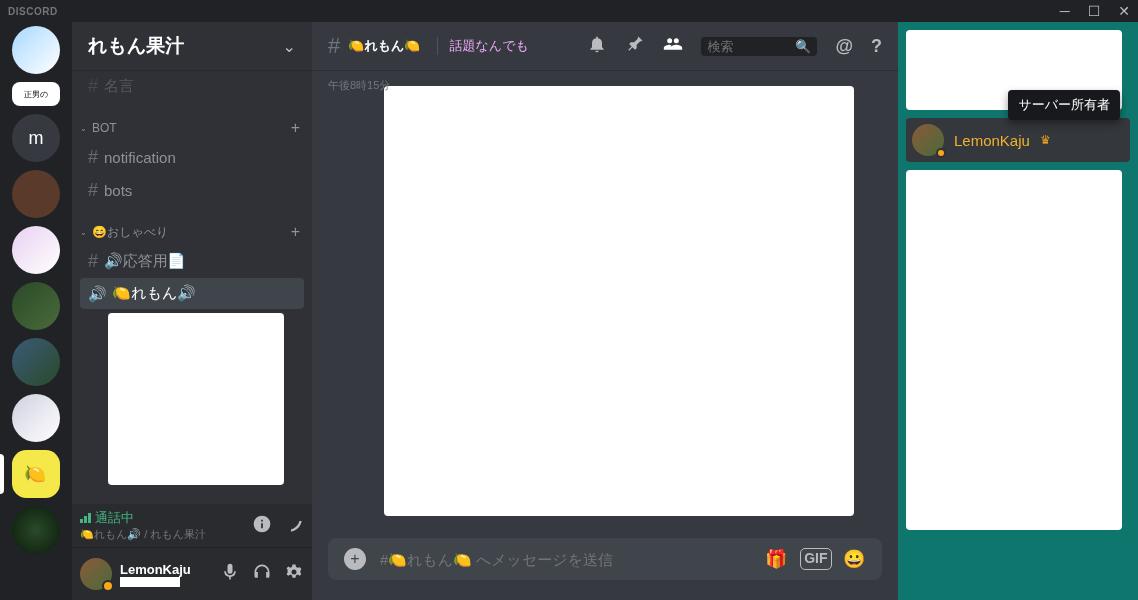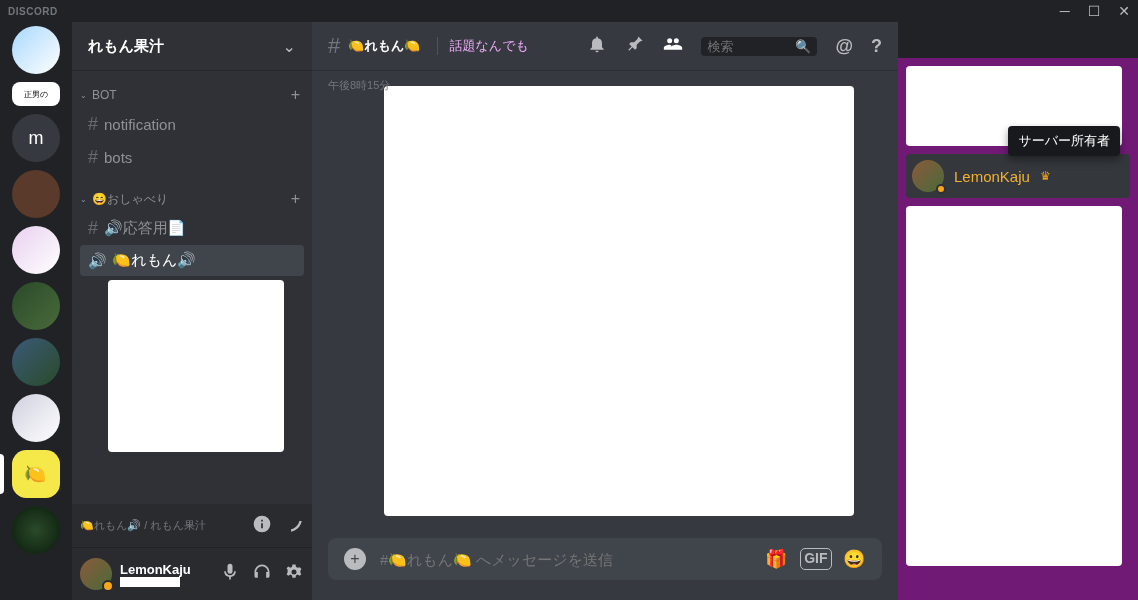--- a/index.html
+++ b/index.html
@@ -9,21 +9,21 @@
 .titlebar-controls { margin-left: auto; display: flex; gap: 18px; color: #b9bbbe; font-size: 14px; }
 .titlebar-controls span { cursor: pointer; }
 .app { display: flex; height: 578px; }
 .guilds { width: 72px; background: #202225; display: flex; flex-direction: column; align-items: center; padding-top: 4px; gap: 8px; overflow: hidden; }
 .guild { width: 48px; height: 48px; border-radius: 50%; background: #36393f; display: flex; align-items: center; justify-content: center; font-size: 18px; color: #fff; cursor: pointer; flex-shrink: 0; }
 .guild.selected { border-radius: 30%; }
 .guild.pill { position: relative; }
 .guild.pill::before { content: ''; position: absolute; left: -12px; width: 4px; height: 40px; background: #fff; border-radius: 0 4px 4px 0; }
 .channels-col { width: 240px; background: #2f3136; display: flex; flex-direction: column; }
 .server-header { height: 48px; padding: 0 16px; display: flex; align-items: center; box-shadow: 0 1px 0 rgba(4,4,5,.2); cursor: pointer; }
-.server-header h1 { font-size: 15px; font-weight: 600; color: #fff; flex: 1; }
+.server-header h1 { font-size: 19px; font-weight: 600; color: #fff; flex: 1; }
 .chev { color: #b9bbbe; }
 .channel-list { flex: 1; overflow-y: auto; padding: 0 8px; }
 .category { display: flex; align-items: center; padding: 16px 4px 4px 0; color: #8e9297; font-size: 12px; text-transform: uppercase; cursor: pointer; }
 .category .arrow { width: 12px; font-size: 8px; }
 .category .plus { margin-left: auto; font-size: 16px; }
 .channel { display: flex; align-items: center; padding: 6px 8px; border-radius: 4px; color: #8e9297; font-size: 15px; cursor: pointer; gap: 6px; }
 .channel.active { background: #40444b; color: #fff; }
 .channel .hash { font-size: 18px; opacity: 0.6; }
 .voice-users { padding-left: 28px; }
 .voice-user-preview { width: 176px; height: 172px; background: #fff; border-radius: 4px; margin-top: 4px; }
@@ -48,21 +48,21 @@
 .search-box { background: #202225; border-radius: 4px; padding: 2px 6px; display: flex; align-items: center; width: 116px; }
 .search-box input { background: none; border: none; outline: none; color: #dcddde; font-size: 13px; width: 100%; }
 .messages { flex: 1; overflow-y: auto; padding: 16px; position: relative; }
 .msg-time { color: #72767d; font-size: 11px; position: absolute; left: 16px; top: 8px; }
 .big-image { width: 470px; height: 430px; background: #fff; margin-left: 56px; border-radius: 4px; }
 .input-area { padding: 0 16px 20px; }
 .input-box { background: #40444b; border-radius: 8px; display: flex; align-items: center; padding: 10px 16px; gap: 14px; }
 .input-box .add { width: 22px; height: 22px; border-radius: 50%; background: #b9bbbe; color: #40444b; display: flex; align-items: center; justify-content: center; font-size: 16px; cursor: pointer; }
 .input-box input { flex: 1; background: none; border: none; outline: none; color: #dcddde; font-size: 15px; }
 .input-box .right-icons { display: flex; gap: 12px; color: #b9bbbe; font-size: 18px; }
-.members-col { width: 240px; background: #701a75; padding: 8px; position: relative; margin-top: 36px; }
+.members-col { width: 240px; background: #0f766e; padding: 8px; position: relative; }
 .member-preview1 { width: 216px; height: 80px; background: #fff; border-radius: 4px; margin-bottom: 8px; }
 .member-row { display: flex; align-items: center; gap: 10px; padding: 6px; border-radius: 4px; background: #34373c; cursor: pointer; position: relative; }
 .member-avatar { width: 32px; height: 32px; border-radius: 50%; background: #5865f2; position: relative; }
 .member-avatar .status-dot { position: absolute; bottom: -2px; right: -2px; width: 10px; height: 10px; border-radius: 50%; background: #faa61a; border: 2px solid #2f3136; }
 .member-name { color: #f0b132; font-size: 15px; font-weight: 500; }
 .crown { color: #faa61a; font-size: 12px; }
 .tooltip { position: absolute; top: -28px; right: 10px; background: #18191c; color: #fff; padding: 6px 10px; border-radius: 4px; font-size: 13px; white-space: nowrap; box-shadow: 0 4px 8px rgba(0,0,0,0.4); }
 .tooltip::after { content: ''; position: absolute; bottom: -4px; left: 50%; transform: translateX(-50%); border: 4px solid transparent; border-top-color: #18191c; }
 .member-preview2 { width: 216px; height: 360px; background: #fff; border-radius: 4px; margin-top: 8px; }
 svg { width: 20px; height: 20px; fill: currentColor; }
@@ -94,20 +94,24 @@
     <div class="guild selected pill" style="background:#f5e94a;">🍋</div>
     <div class="guild" style="background:radial-gradient(circle,#2a4a2a,#0a1a0a);"></div>
   </div>
 
   <div class="channels-col">
     <div class="server-header">
       <h1>れもん果汁</h1>
       <span class="chev">⌄</span>
     </div>
     <div class="channel-list">
+      <div class="channel" style="opacity:0.4;">
+        <span class="hash">#</span>
+        <span>名言</span>
+      </div>
       <div class="category">
         <span class="arrow">⌄</span>
         <span>BOT</span>
         <span class="plus">+</span>
       </div>
       <div class="channel">
         <span class="hash">#</span>
         <span>notification</span>
       </div>
       <div class="channel">
@@ -127,20 +131,28 @@
         <span>🔊</span>
         <span>🍋れもん🔊</span>
       </div>
       <div class="voice-users">
         <div class="voice-user-preview"></div>
       </div>
     </div>
     <div class="panels">
       <div class="voice-panel">
         <div class="voice-info">
+          <div class="voice-status">
+            <span class="sig">
+                <i style="height:4px"></i>
+                <i style="height:7px"></i>
+                <i style="height:10px"></i>
+              </span>
+            <span>通話中</span>
+          </div>
           <div class="voice-sub">🍋れもん🔊 / れもん果汁</div>
         </div>
         <div class="panel-icons">
           <span class="ico"><svg viewBox="0 0 24 24">
                 <path d="M12 2a10 10 0 100 20 10 10 0 000-20zm1 15h-2v-6h2v6zm0-8h-2V7h2v2z"></path>
               </svg></span>
           <span class="ico"><svg viewBox="0 0 24 24">
                 <path d="M21 8c-1.5-1.5-6-3-9-3s-7.5 1.5-9 3l2 2c1-1 4-2 7-2s6 1 7 2l2-2z" transform="rotate(135 12 12)"></path>
               </svg></span>
         </div>

